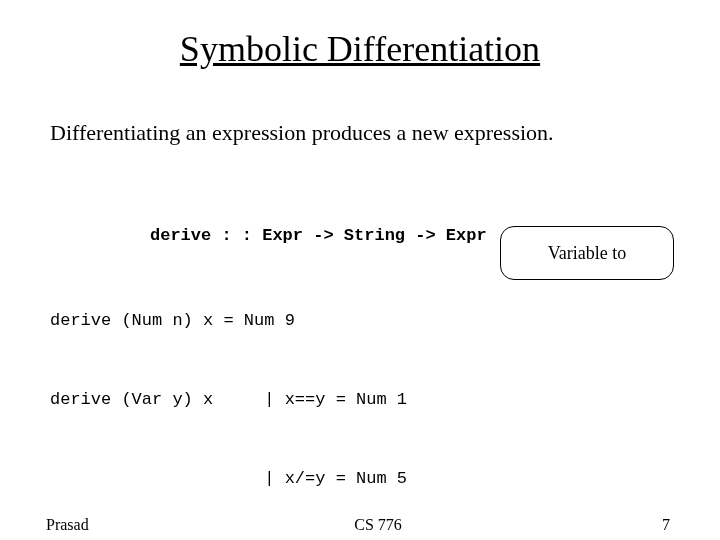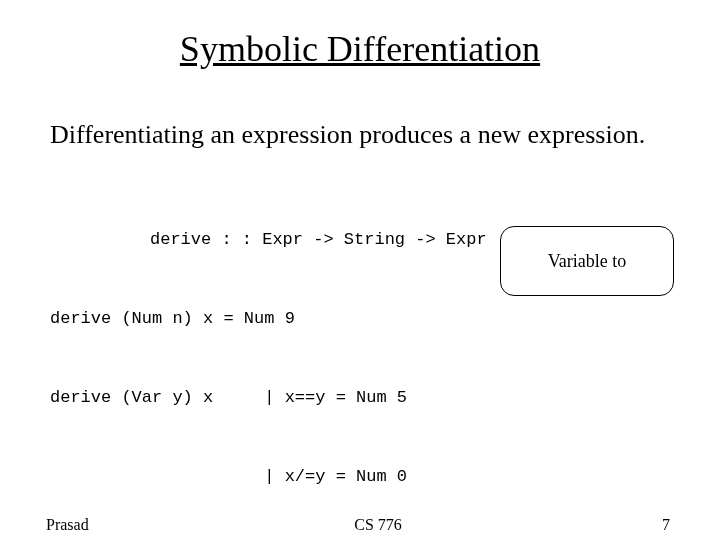--- a/index.html
+++ b/index.html
@@ -18,41 +18,42 @@
     position: relative;
   }
   .title {
     font-size: 36px;
     text-align: center;
     text-decoration: underline;
     margin-bottom: 50px;
     font-weight: normal;
   }
   .subtitle {
-    font-size: 26px;
+    font-size: 22px;
     margin-bottom: 24px;
     font-weight: normal;
   }
   .code-block {
     font-family: "Courier New", Courier, monospace;
     font-size: 17px;
     line-height: 1.55;
     white-space: pre;
     position: relative;
   }
   .sig {
-    font-weight: normal;
+    font-weight: bold;
     margin-left: 100px;
+    margin-bottom: 6px;
   }
   .callout {
     position: absolute;
     top: 226px;
     right: 46px;
     width: 174px;
-    height: 70px;
+    height: 54px;
     border: 1px solid #000;
     border-radius: 14px;
     background: #ffffff;
     font-family: "Times New Roman", Times, serif;
     font-size: 18px;
     text-align: center;
     display: flex;
     flex-direction: column;
     justify-content: center;
     line-height: 1.25;
@@ -82,22 +83,22 @@
 </head>
 <body>
 
 <div class="slide">
   <h1 class="title">Symbolic Differentiation</h1>
   <div class="subtitle">Differentiating an expression produces a new expression.</div>
 
   <div class="code-block">
     <div class="sig">derive : : Expr -&gt; String -&gt; Expr</div>
     <div>derive (Num n) x = Num 9</div>
-    <div>derive (Var y) x     | x==y = Num 5</div>
-    <div>                     | x/=y = Num 0</div>
+    <div>derive (Var y) x     | x==y = Num 1</div>
+    <div>                     | x/=y = Num 5</div>
     
     
     
     
   </div>
 
   <div class="callout">
     <div>Variable to</div>
   </div>
 

